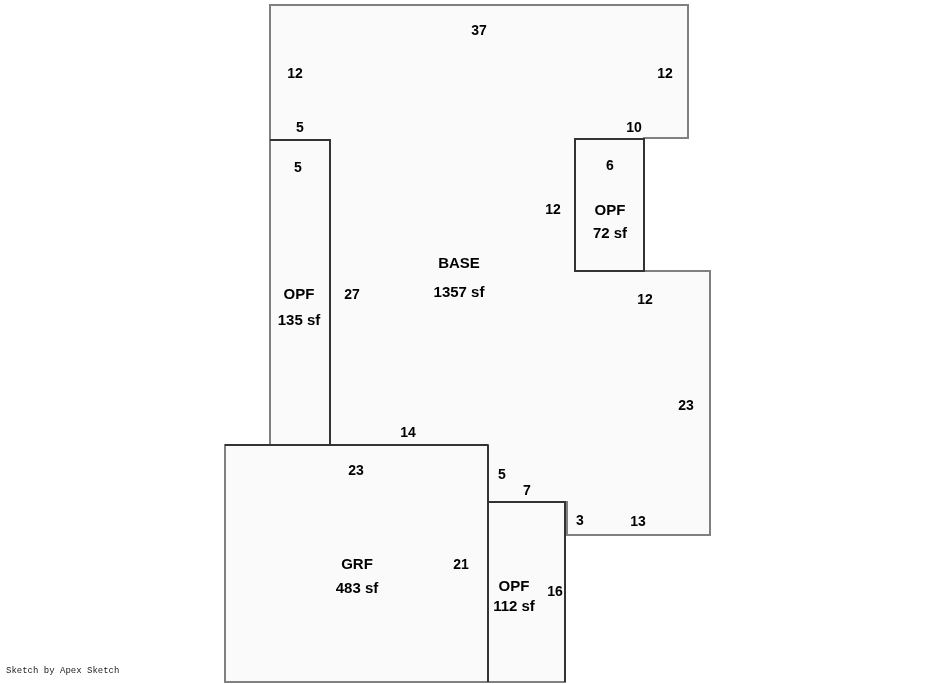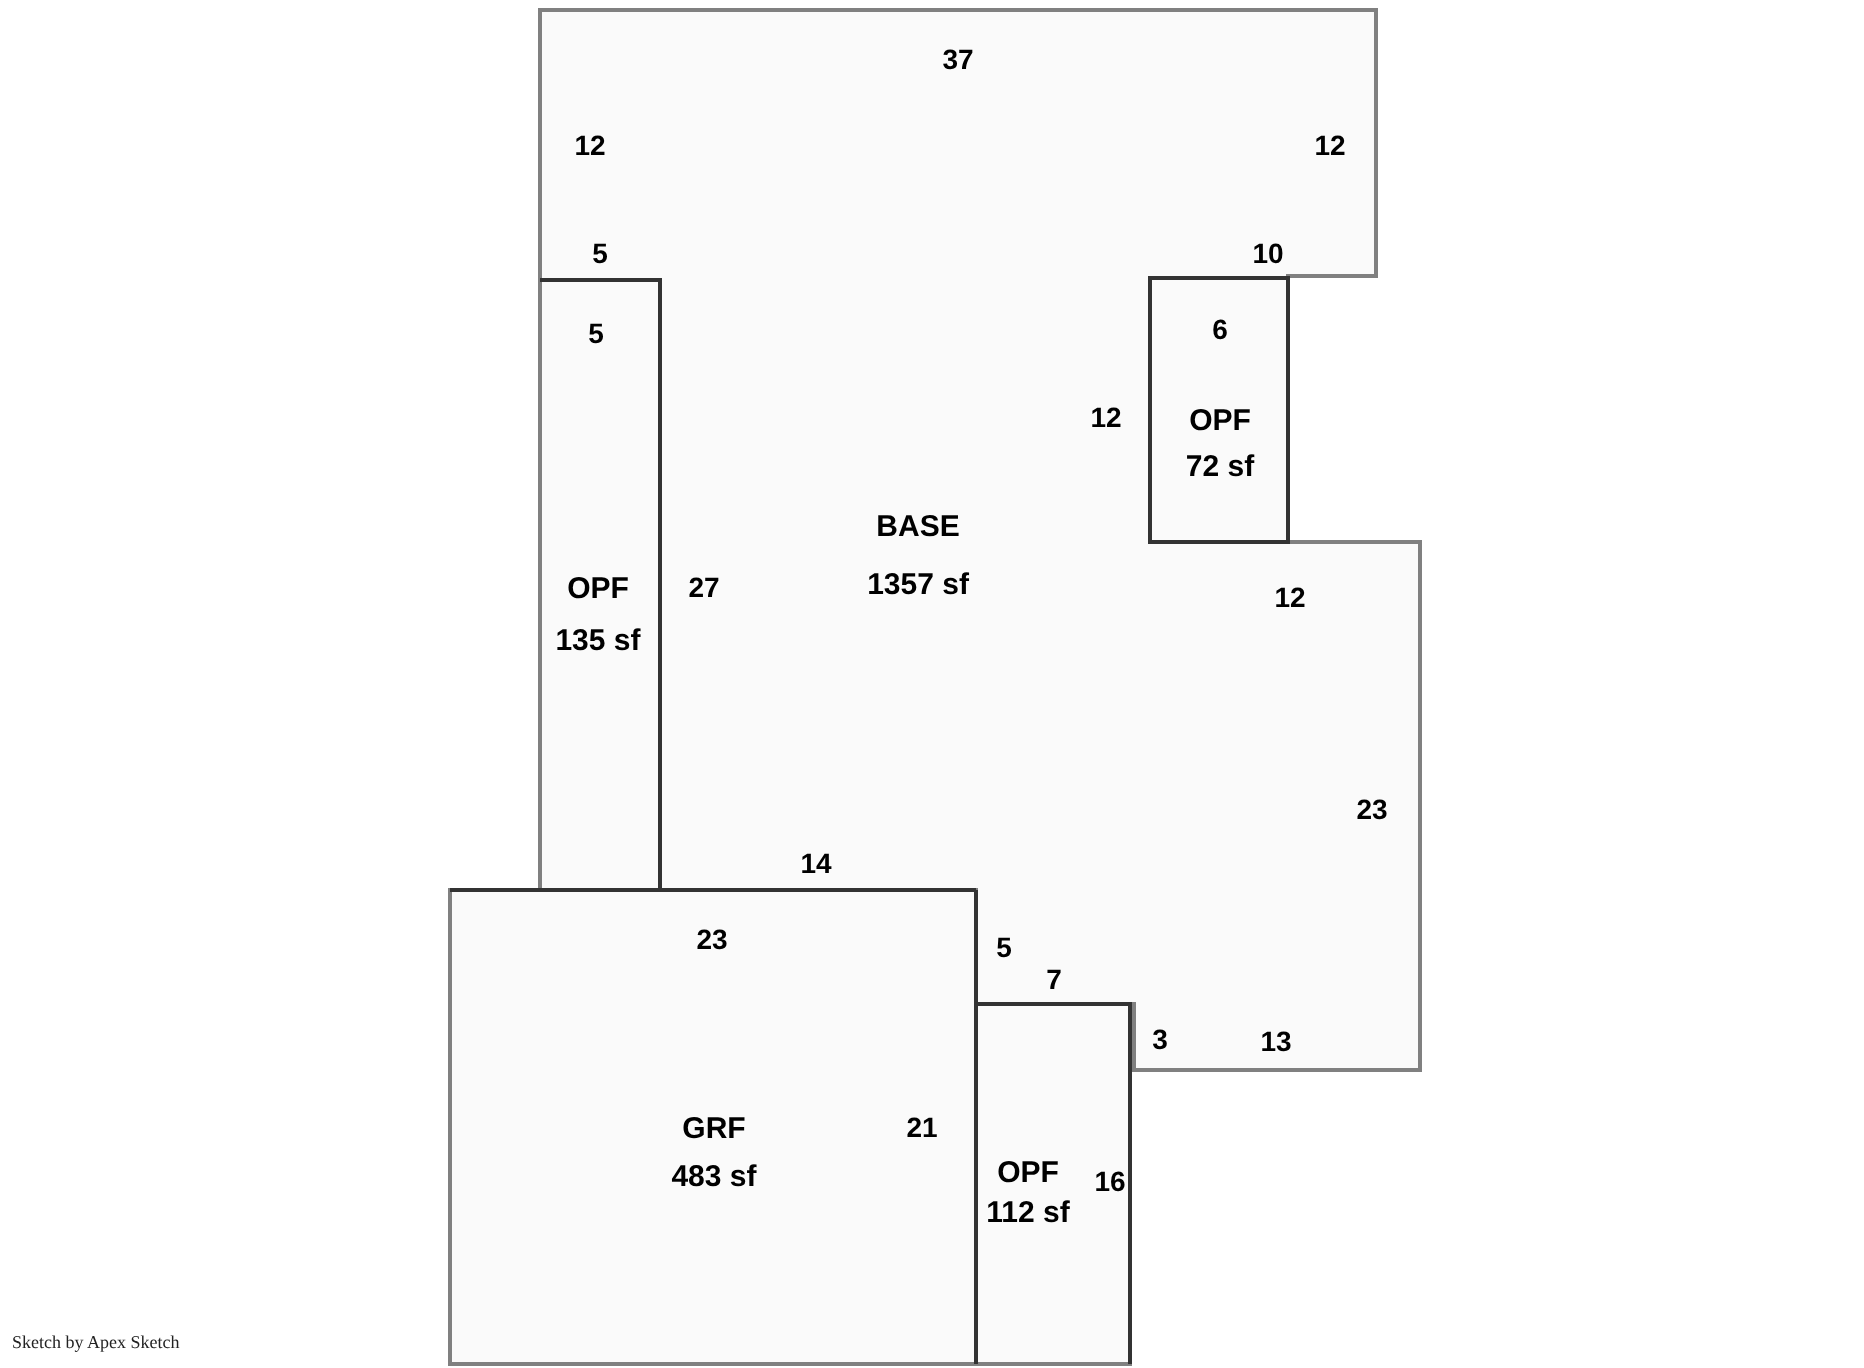--- a/index.html
+++ b/index.html
@@ -58,21 +58,21 @@
     font-size: 15px;
     font-weight: bold;
     fill: #000000;
     text-anchor: middle;
     dominant-baseline: middle;
   }
   .footer-credit {
     position: absolute;
     left: 6px;
     top: 666px;
-    font-family: Liberation Serif, serif;
+    font-family: Liberation Mono, monospace;
     font-size: 9px;
     color: #222222;
     white-space: nowrap;
   }
 </style>
 </head>
 <body>
 
 <svg id="sketch-canvas" viewBox="0 0 932 684" xmlns="http://www.w3.org/2000/svg">
   <g>

